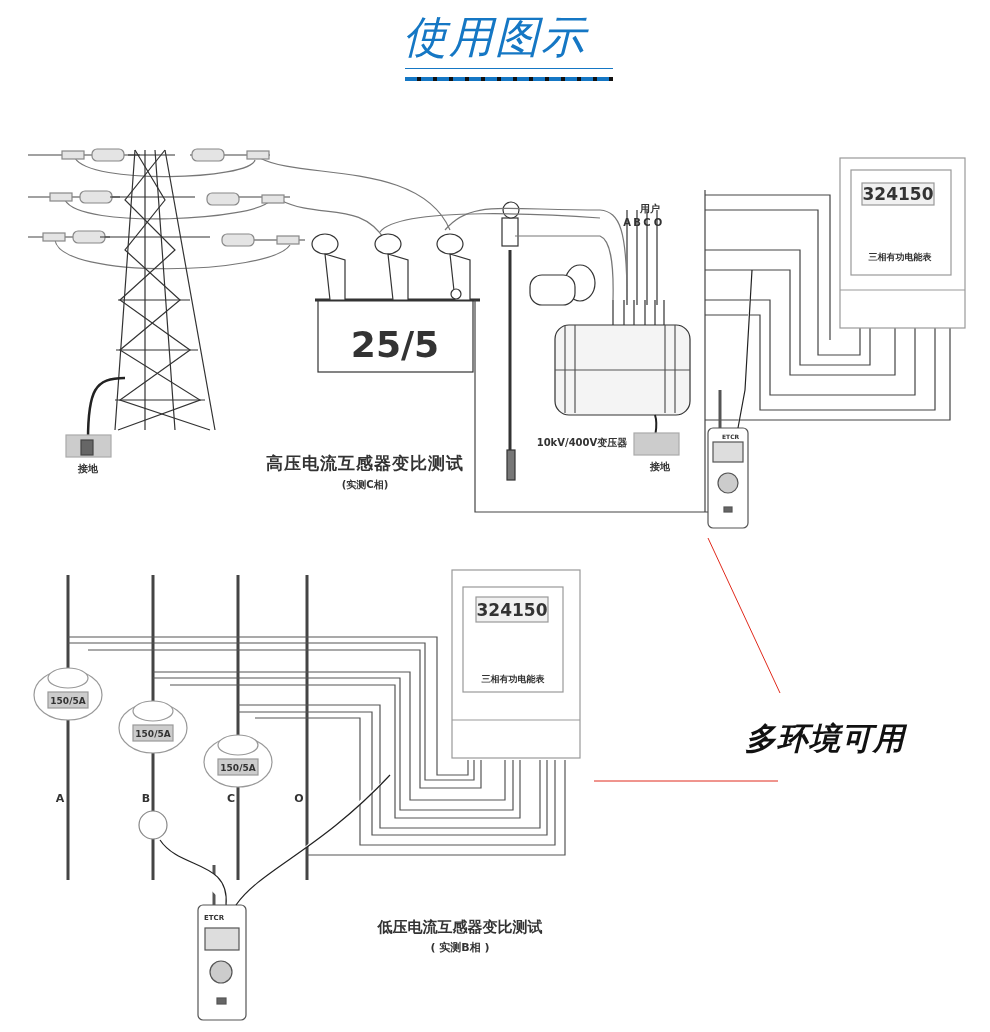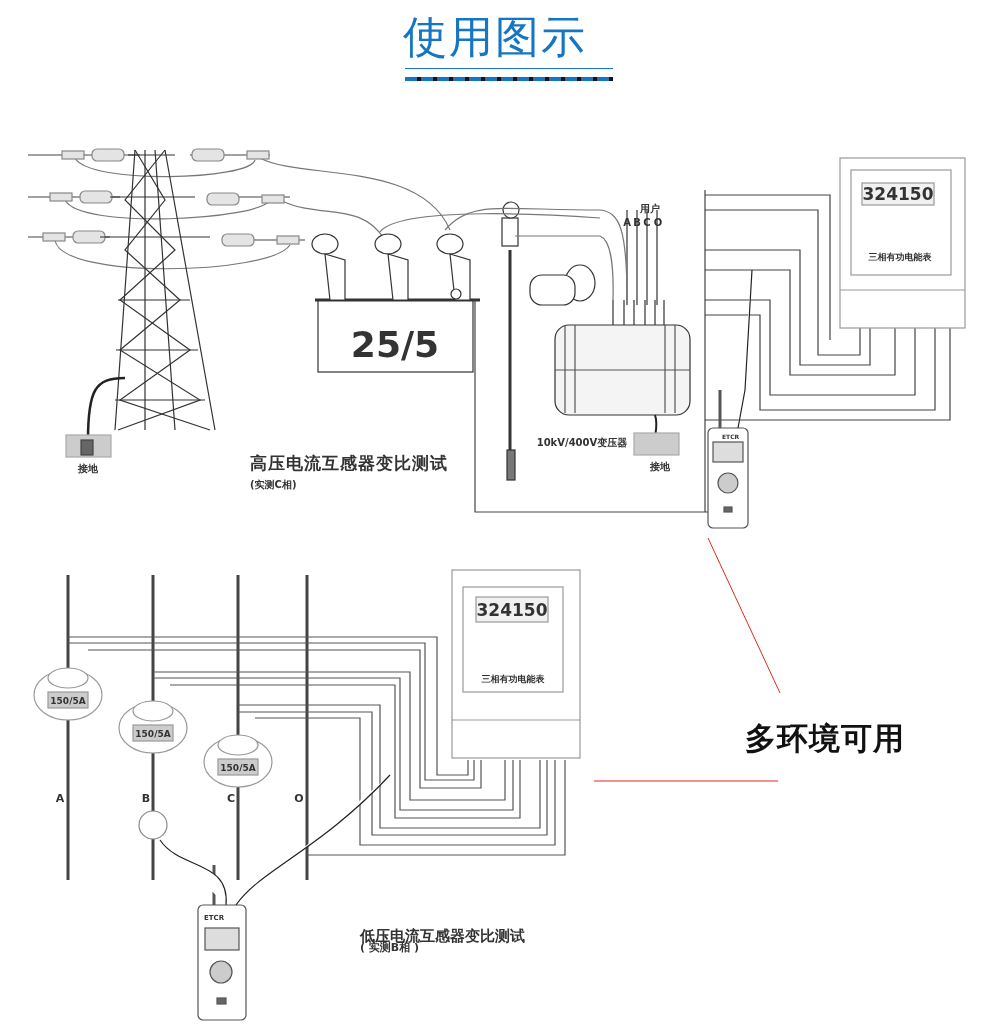--- a/index.html
+++ b/index.html
@@ -1,27 +1,27 @@
 <!DOCTYPE html>
 <html><head>
 <meta charset="utf-8">
 <style>
   html, body { margin:0; padding:0; background:#ffffff; }
   body { width:990px; height:1032px; position:relative; overflow:hidden; font-family:"DejaVu Sans", sans-serif; }
-  .abs { position:absolute; }
+  .abs { position:absolute;font-style:italic; }
   #page-title { left:0; width:990px; top:8px; text-align:center; font-size:44px; color:#1577c4; letter-spacing:2px; font-family:"DejaVu Sans", sans-serif; }
   #title-line { left:405px; top:68px; width:208px; height:1px; background:#1577c4; }
   #title-dash { left:405px; top:77px; width:208px; height:4px;
     background:repeating-linear-gradient(90deg,#1577c4 0 12px,#111 12px 16px); }
   svg#diagram { position:absolute; left:0; top:0; }
   .lbl { font-family:"DejaVu Sans", sans-serif; font-weight:bold; fill:#333; }
-  .cap { position:absolute; font-weight:bold; color:#333; font-family:"DejaVu Sans", sans-serif; }
+  .cap { position:absolute; font-weight:bold; color:#333; font-family:"DejaVu Sans", sans-serif; text-align:center; }
   #hv-caption { left:250px; top:452px; width:230px; font-size:17px; letter-spacing:1px; }
   #hv-sub { left:250px; top:478px; width:230px; font-size:10px; }
-  #lv-caption { left:360px; top:918px; width:200px; font-size:15px;margin-top:9px; }
+  #lv-caption { left:360px; top:918px; width:200px; font-size:15px; }
   #lv-sub { left:360px; top:940px; width:200px; font-size:11px; }
   #feature-text { left:745px; top:718px; font-size:31px; font-weight:bold; color:#111; letter-spacing:1px; }
 </style>
 </head>
 <body>
 
 <div id="page-title" class="abs">使用图示</div>
 <div id="title-line" class="abs"></div>
 <div id="title-dash" class="abs"></div>
 

